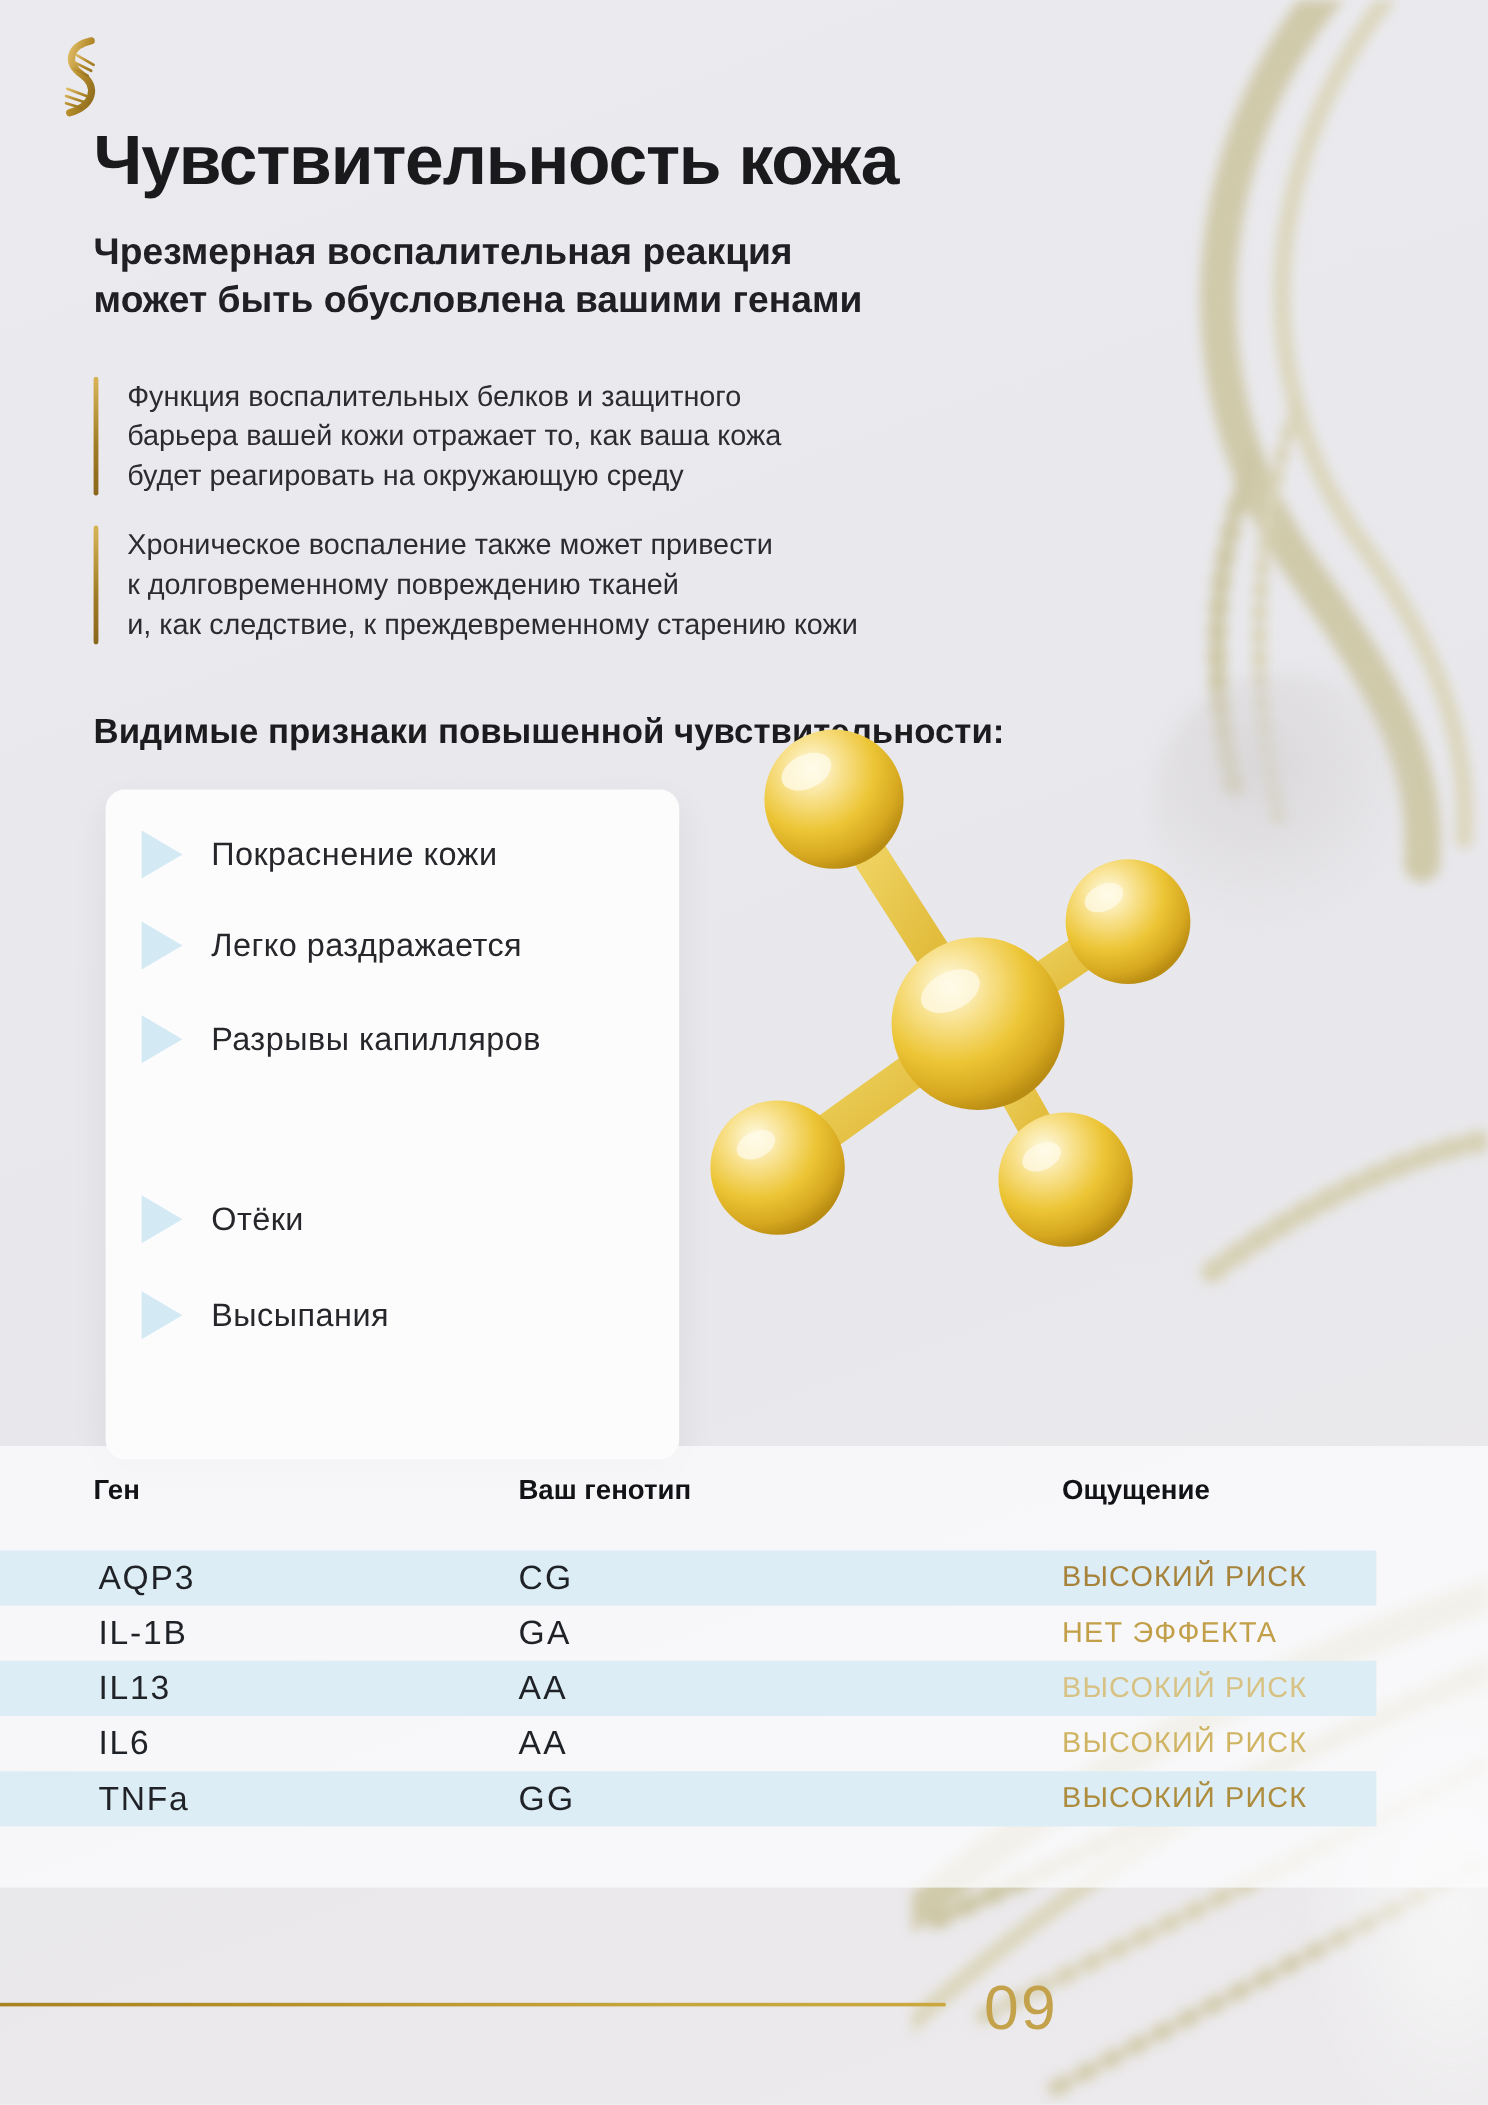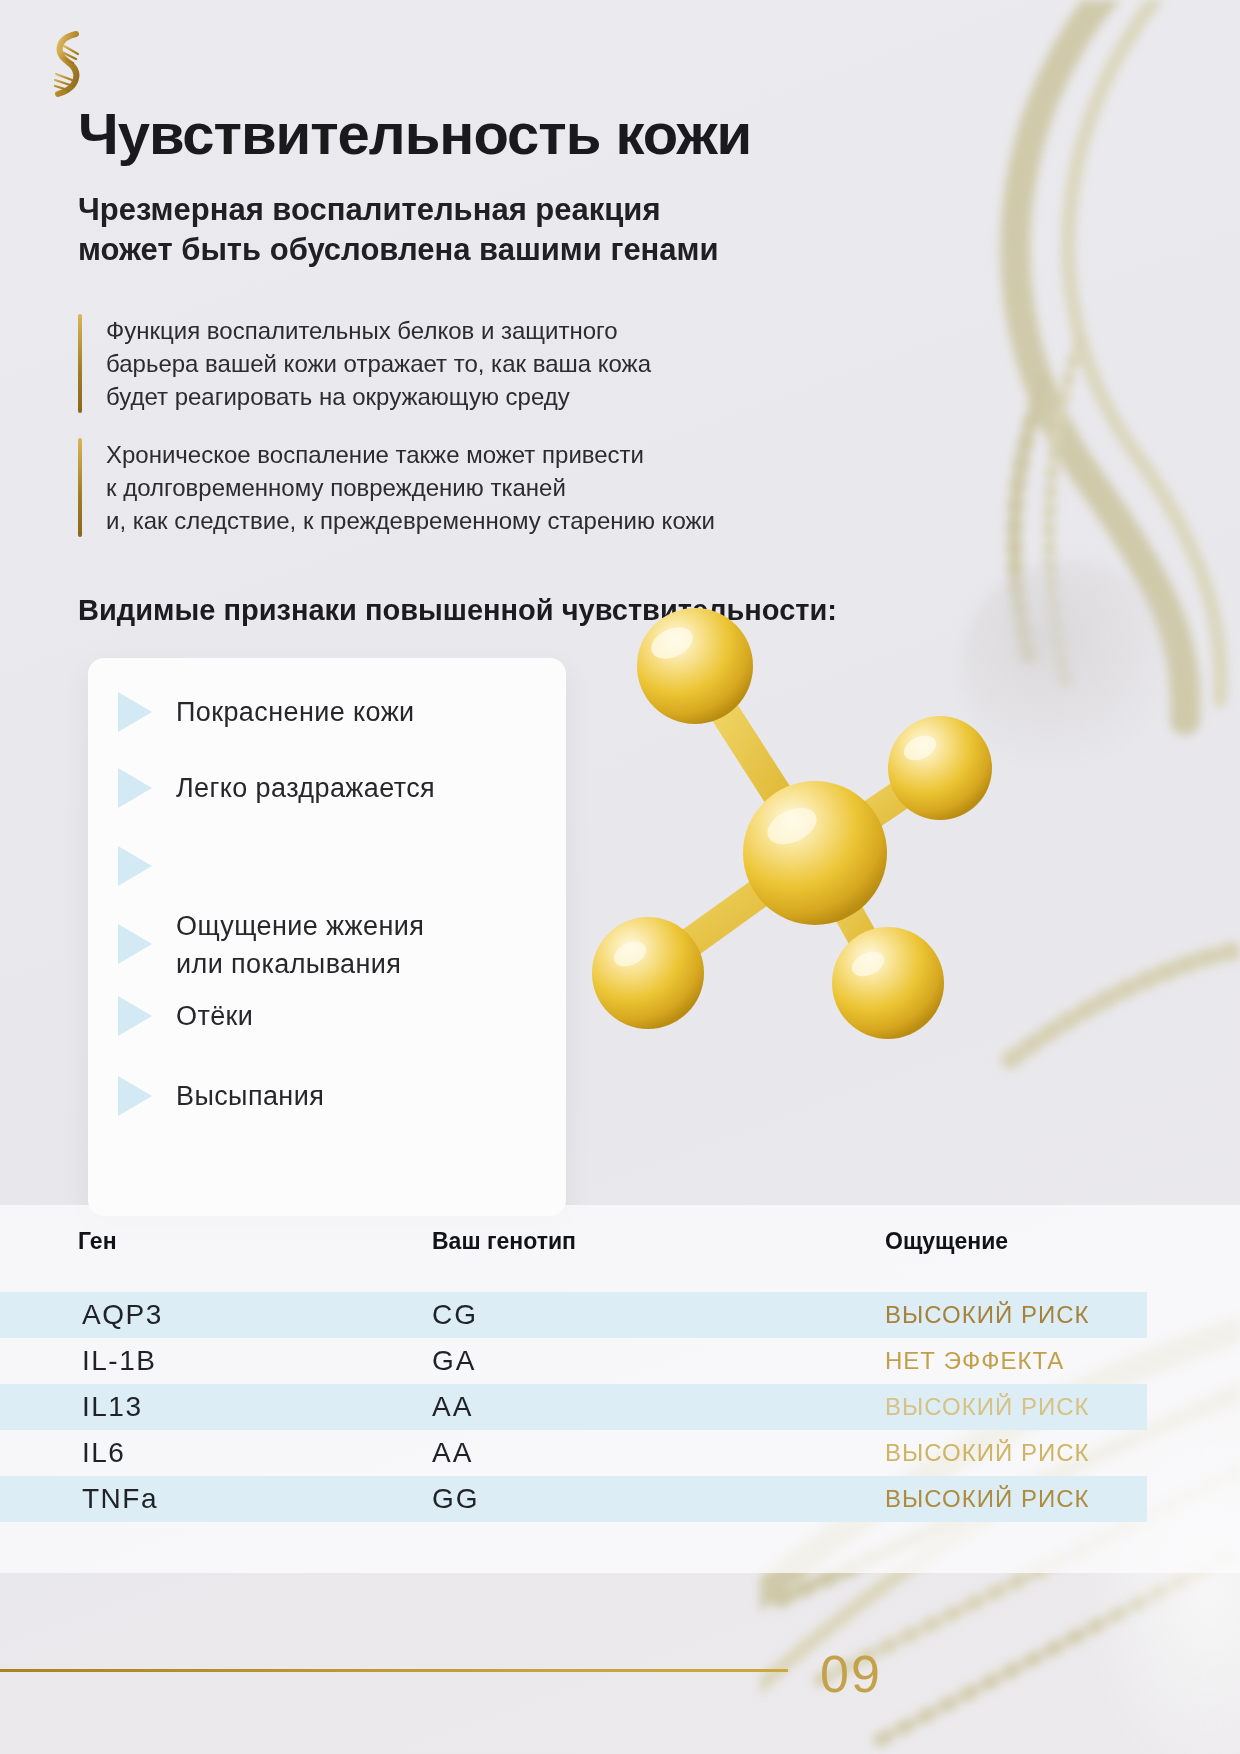--- a/index.html
+++ b/index.html
@@ -101,21 +101,21 @@
         <stop offset="1" stop-color="#8d6a1c"></stop>
     </linearGradient>
   </defs>
   <g fill="none" stroke="url(#lg)" stroke-linecap="round">
     <path d="M 34 6 C 16 10, 12 24, 26 34 C 40 44, 36 60, 16 66" stroke-width="6"></path>
     <path d="M 22 18 L 36 26 M 20 24 L 34 31 M 19 29 L 31 35" stroke-width="2.2"></path>
     <path d="M 14 46 L 30 52 M 13 52 L 28 57 M 13 58 L 26 62" stroke-width="2.2"></path>
   </g>
 </svg>
 
-<h1 id="page-title" class="abs">Чувствительность кожи</h1>
+<h1 id="page-title" class="abs">Чувствительность кожа</h1>
 <h2 id="page-subtitle" class="abs">Чрезмерная воспалительная реакция
 может быть обусловлена вашими генами</h2>
 
 <div id="intro-0" class="abs intro-block">
   <div class="gold-bar"></div>
   <div class="intro-text">Функция воспалительных белков и защитного
 барьера вашей кожи отражает то, как ваша кожа
 будет реагировать на окружающую среду</div>
 </div>
 <div id="intro-1" class="abs intro-block">
@@ -130,25 +130,21 @@
   <div class="sign-item" style="top:34px">
     <span class="arrow"></span>
     <span class="sign-label">Покраснение кожи</span>
   </div>
   <div class="sign-item" style="top:110px">
     <span class="arrow"></span>
     <span class="sign-label">Легко раздражается</span>
   </div>
   <div class="sign-item" style="top:188px">
     <span class="arrow"></span>
-  </div>
-  <div class="sign-item" style="top:248px">
-    <span class="arrow" style="margin-top:18px"></span>
-    <span class="sign-label">Ощущение жжения
-или покалывания</span>
+    <span class="sign-label">Разрывы капилляров</span>
   </div>
   <div class="sign-item" style="top:338px">
     <span class="arrow"></span>
     <span class="sign-label">Отёки</span>
   </div>
   <div class="sign-item" style="top:418px">
     <span class="arrow"></span>
     <span class="sign-label">Высыпания</span>
   </div>
 </div>

